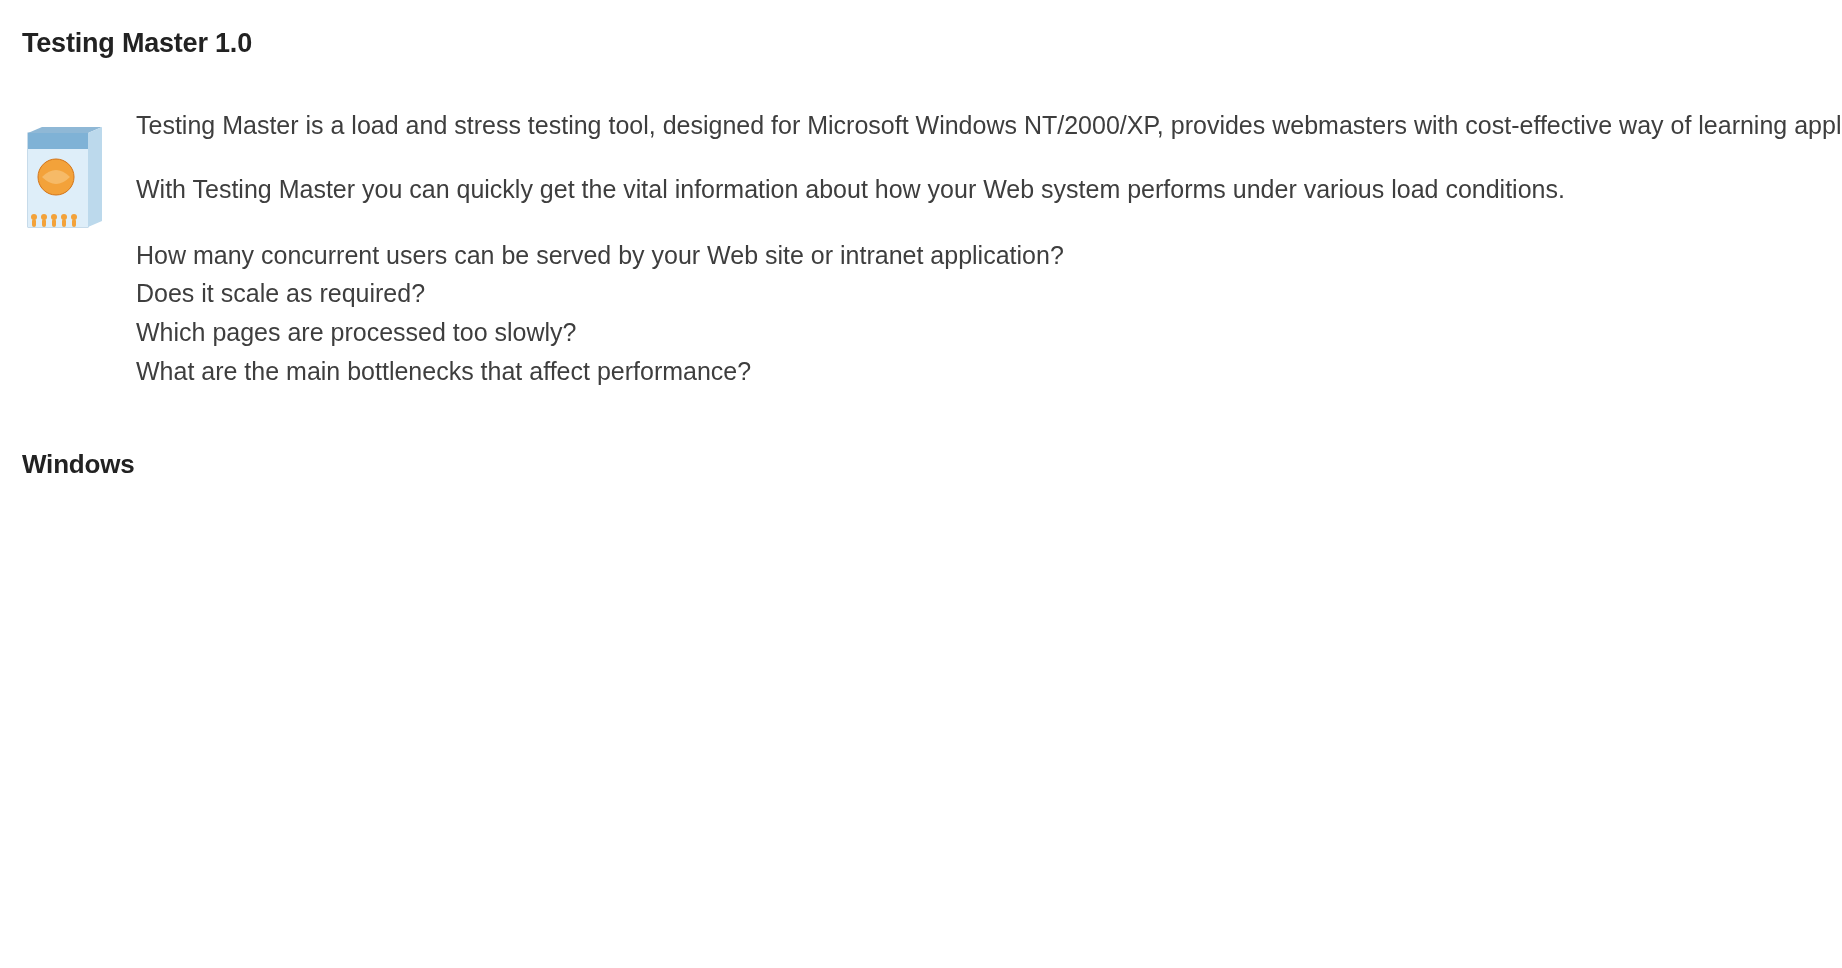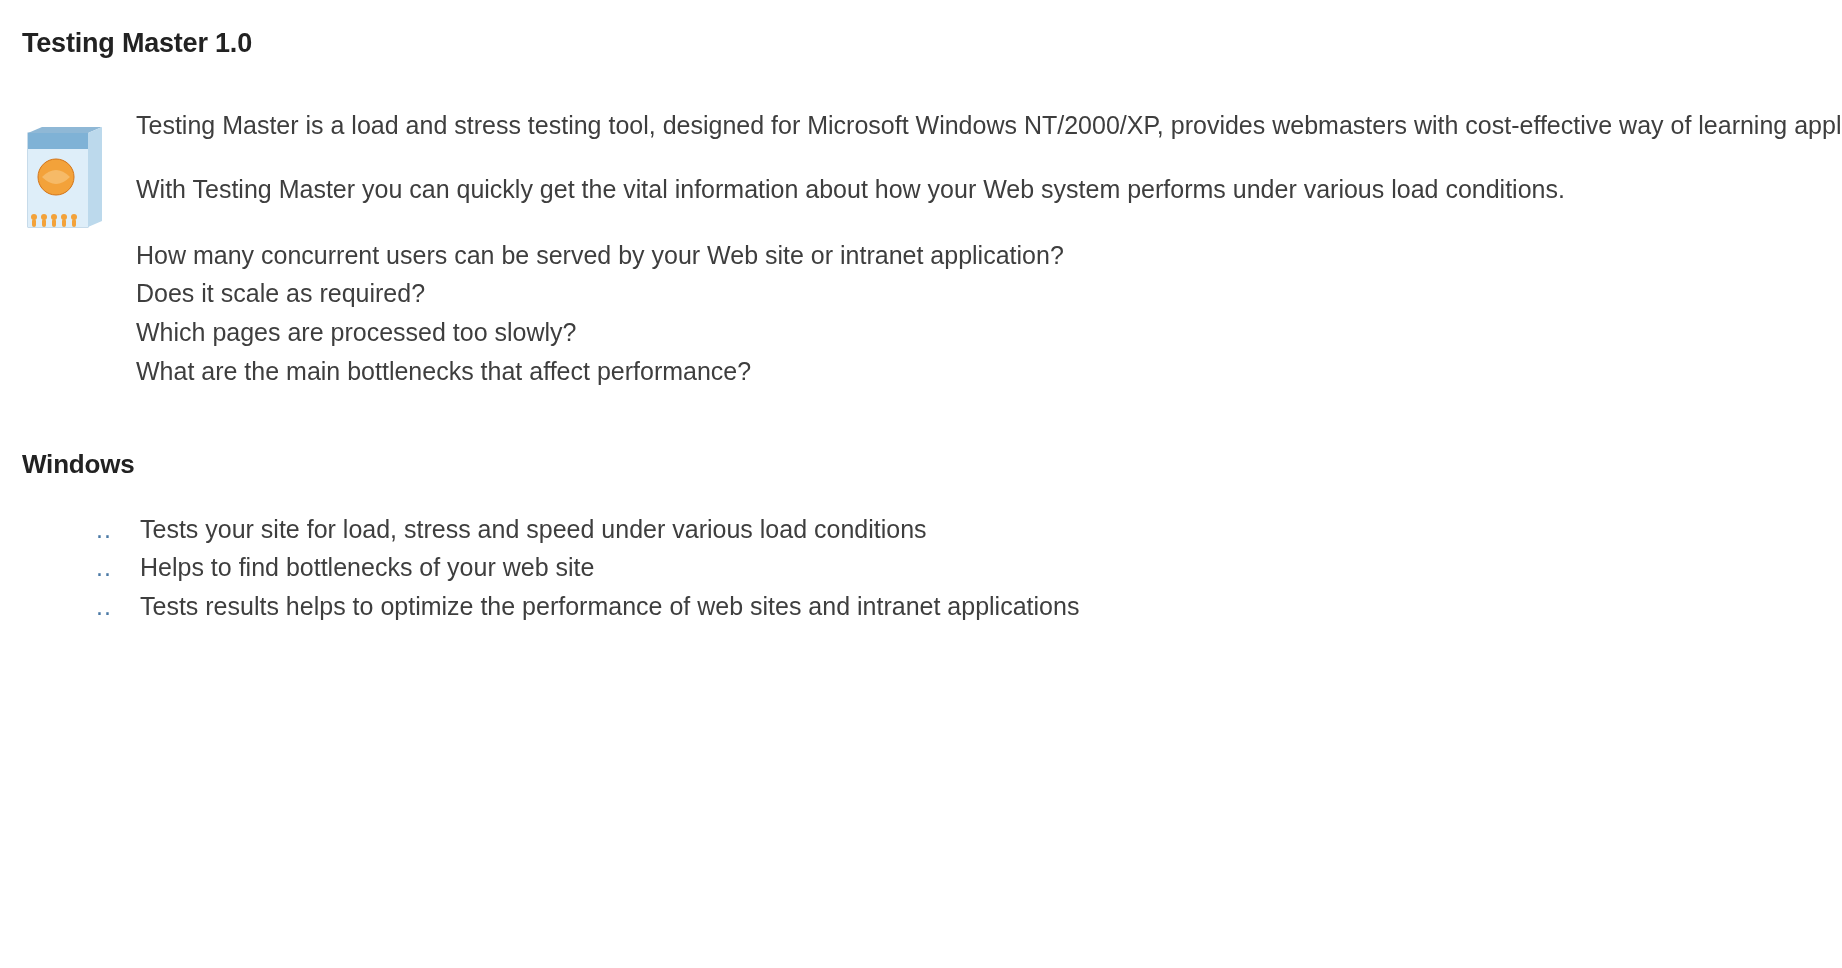--- a/index.html
+++ b/index.html
@@ -138,20 +138,15 @@
         <div class="q">How many concurrent users can be served by your Web site or intranet application?</div>
         <div class="q">Does it scale as required?</div>
         <div class="q">Which pages are processed too slowly?</div>
         <div class="q">What are the main bottlenecks that affect performance?</div>
       </div>
     </div>
   </div>
 
   <h2 class="section">Windows</h2>
 
-  <ul class="benefits">
-    <li>Tests your site for load, stress and speed under various load conditions</li>
-    <li>Helps to find bottlenecks of your web site</li>
-    <li>Tests results helps to optimize the performance of web sites and intranet applications</li>
-  </ul>
 
 
 </div>
 
 </body></html>

